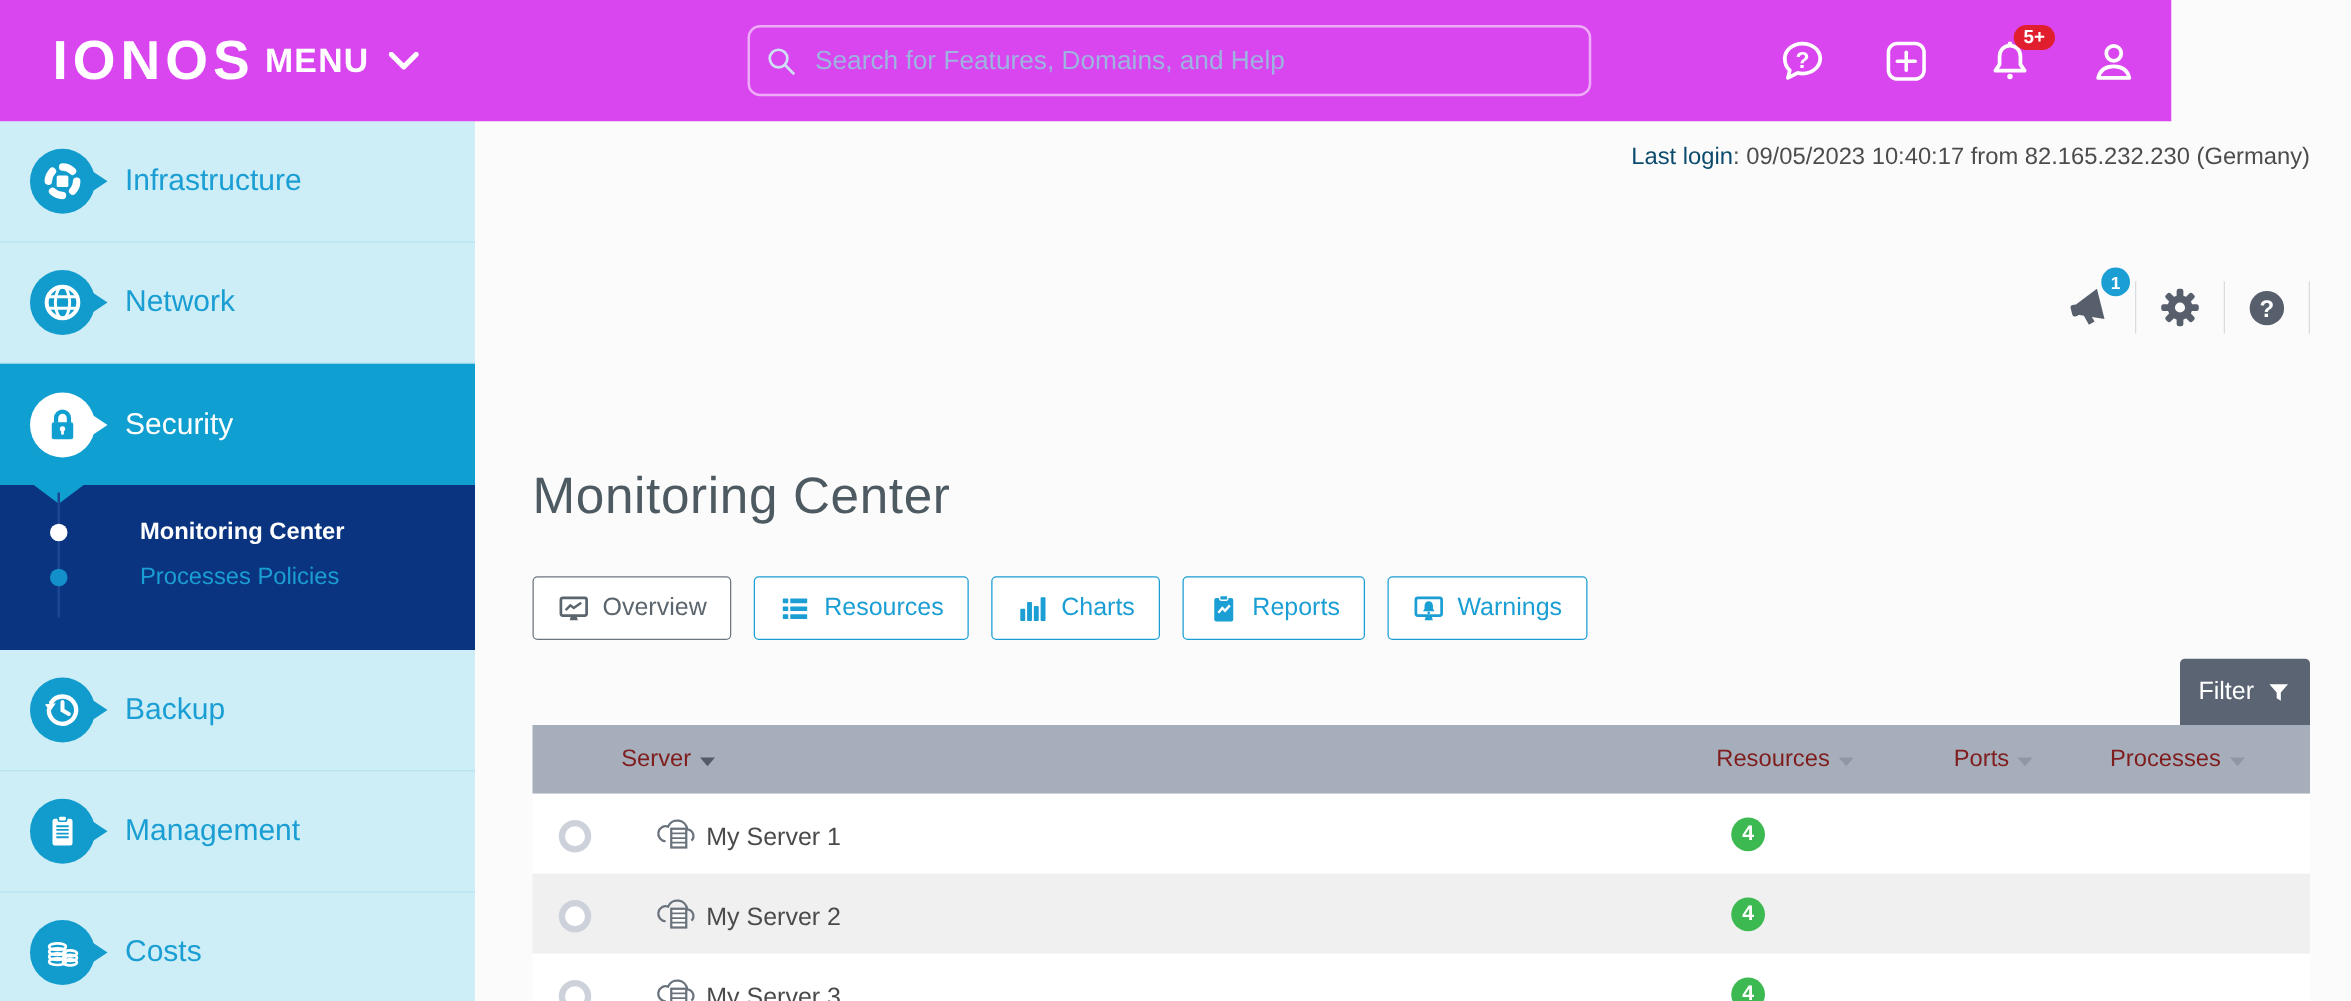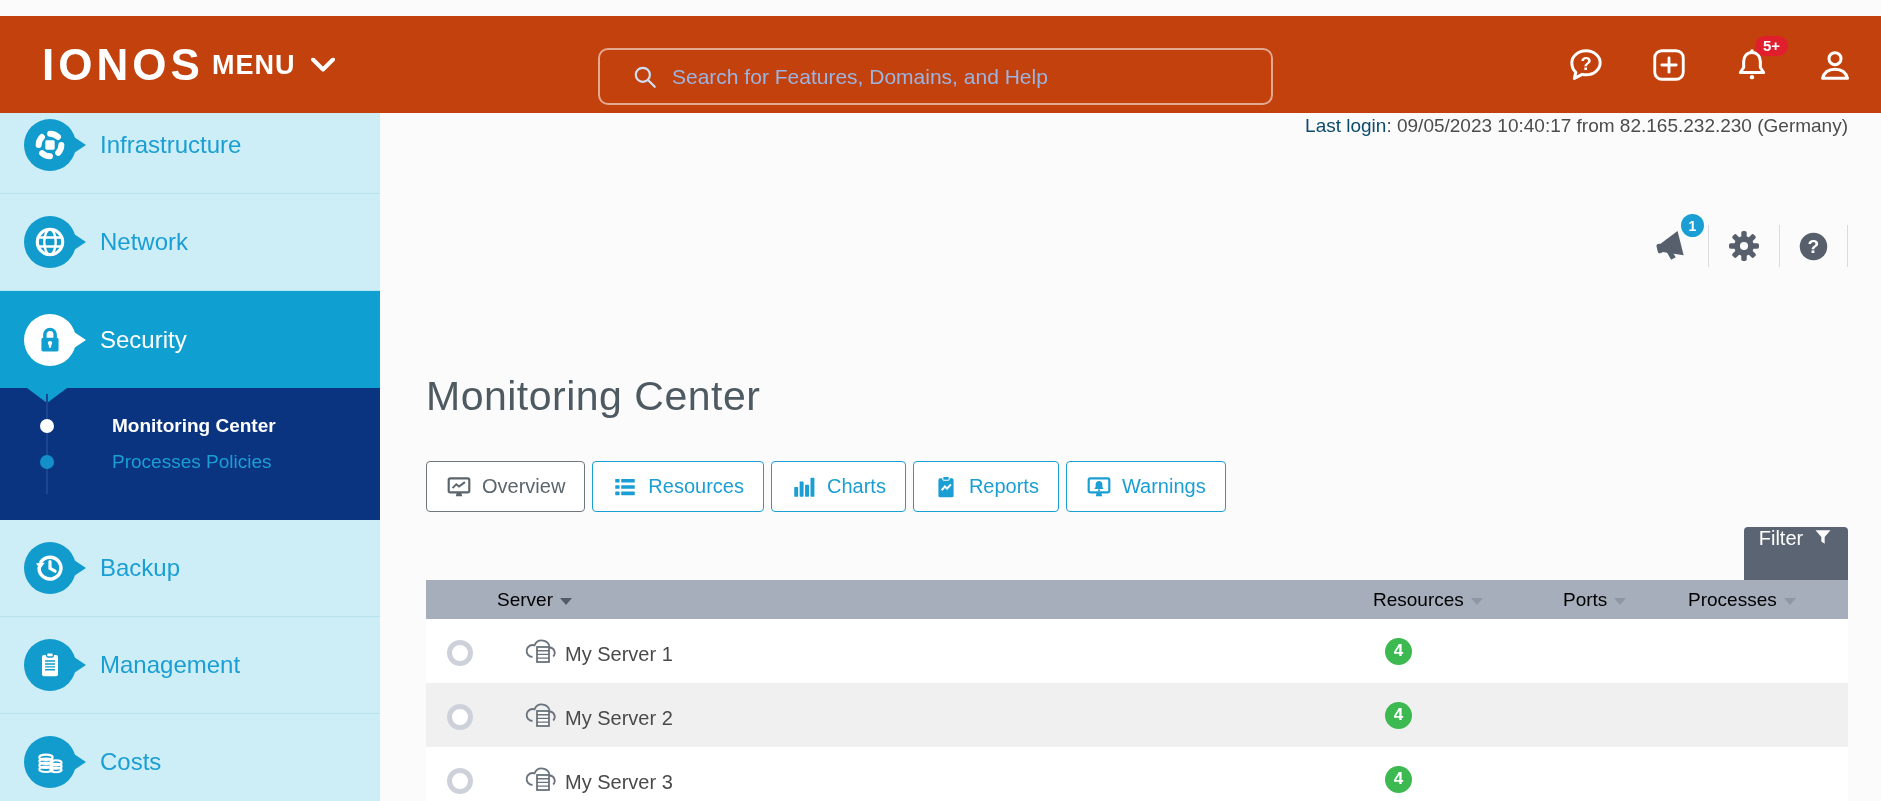--- a/index.html
+++ b/index.html
@@ -1,23 +1,23 @@
 <!DOCTYPE html>
 <html><head>
 <meta charset="utf-8">
 <style>
   * { margin:0; padding:0; box-sizing:border-box; }
   html,body { width:1881px; height:801px; overflow:hidden; }
   body { font-family:"Liberation Sans","DejaVu Sans",sans-serif; background:#fbfbfb; position:relative; }
 
   
-  .topbar { position:absolute; left:0; top:16px; width:1881px; height:97px; background:#c2410c; z-index:10; }
+  .topbar { position:absolute; left:0; top:0; width:1737px; height:97px; background:#d946ef; z-index:10; }
   .logo { position:absolute; left:42px; top:50%; transform:translateY(-50%); color:#fff; font-size:44px; font-weight:800; letter-spacing:4px; cursor:pointer; }
   .menu-btn { position:absolute; left:212px; top:50%; transform:translateY(-50%); display:flex; align-items:center; gap:15px; color:#fff; font-size:27px; font-weight:700; letter-spacing:1px; cursor:pointer; }
-  .search { position:absolute; left:598px; top:20px; width:675px; height:57px; border:2px solid rgba(255,255,255,.55); border-radius:10px; display:flex; align-items:center; padding:0 32px;margin-top:12px; }
+  .search { position:absolute; left:598px; top:20px; width:675px; height:57px; border:2px solid rgba(255,255,255,.55); border-radius:10px; display:flex; align-items:center; padding:0 12px; }
   .search input { flex:1; background:transparent; border:none; outline:none; color:#fff; font-size:21px; margin-left:14px; font-family:inherit; }
   .search input::placeholder { color:#9db4e0; }
   .topbar-icons { position:absolute; right:26px; top:0; height:97px; display:flex; align-items:center; gap:43px; }
   .tb-icon { position:relative; width:40px; height:40px; display:flex; align-items:center; justify-content:center; cursor:pointer; }
   .badge-red { position:absolute; top:-9px; right:-16px; background:#e11e2d; color:#fff; font-size:15px; font-weight:700; border-radius:11px; padding:2px 8px; line-height:16px; }
 
   
   .sidebar { position:absolute; left:0; top:97px; width:380px; bottom:0; background:#cdeef7; overflow:hidden; }
   .side-item { height:97px; display:flex; align-items:center; padding-left:24px; border-bottom:1px solid #b7e3ef; cursor:pointer; color:#1a9ed3; }
   .side-item .label { margin-left:24px; font-size:24px; }
@@ -37,27 +37,27 @@
 
   
   .main { position:absolute; left:380px; top:97px; right:0; bottom:0; background:#fbfbfb; }
   .last-login { position:absolute; top:18px; right:33px; font-size:19px; color:#4c4c4c; }
   .last-login .link { color:#0c4a6e; cursor:pointer; }
   .page-actions { position:absolute; top:128px; right:33px; display:flex; align-items:center; }
   .pa-btn { position:relative; padding:0 17px; cursor:pointer; display:flex; align-items:center; }
   .pa-sep { width:1px; height:42px; background:#d9dcde; }
   .badge-blue { position:absolute; top:-12px; right:4px; width:23px; height:23px; border-radius:50%; background:#1a9ed3; color:#fff; font-size:14px; font-weight:700; display:flex; align-items:center; justify-content:center; }
   .page-title { position:absolute; top:276px; left:46px; font-size:41px; font-weight:300; color:#4e5a61; letter-spacing:.5px; }
-  .tabs { position:absolute; top:364px; left:46px; display:flex; gap:7px; }
+  .tabs { position:absolute; top:364px; left:46px; display:flex; gap:18px; }
   .tab { height:51px; background:#fff; border:1px solid #1a9ed3; border-radius:4px; color:#1a9ed3; font-size:20px; display:flex; align-items:center; gap:10px; padding:0 19px; cursor:pointer; }
   .tab.current { border-color:#6d767e; color:#5b656d; }
-  .filter-btn { position:absolute; top:430px; right:33px; width:104px; height:53px; background:#5a6472; border-radius:4px 4px 0 0; color:#fff; font-size:20px; display:flex; align-items:flex-start; justify-content:center; gap:10px; cursor:pointer; }
+  .filter-btn { position:absolute; top:430px; right:33px; width:104px; height:53px; background:#5a6472; border-radius:4px 4px 0 0; color:#fff; font-size:20px; display:flex; align-items:center; justify-content:center; gap:10px; cursor:pointer; }
   
   .table { position:absolute; left:46px; right:33px; top:483px; }
-  .thead { height:39px; background:#a6aebb; display:flex; align-items:center; color:#000000; font-size:19px; }
+  .thead { height:55px; background:#a6aebb; display:flex; align-items:center; color:#7f1d1d; font-size:19px; }
   .col-server { flex:1; padding-left:71px; display:flex; align-items:center; }
   .col-res { width:190px; display:flex; align-items:center; }
   .col-ports { width:125px; display:flex; align-items:center; }
   .col-proc { width:160px; display:flex; align-items:center; }
   .thead .col { cursor:pointer; }
   .arrow { width:0; height:0; border-left:6px solid transparent; border-right:6px solid transparent; border-top:7px solid #8f97a5; margin-left:7px; margin-top:3px; }
   .arrow.dark { border-top-color:#525b66; }
   .trow { height:64px; display:flex; align-items:center; cursor:pointer; }
   .trow:nth-child(odd) { background:#f0f0f1; }
   .trow:nth-child(even) { background:#ffffff; }

